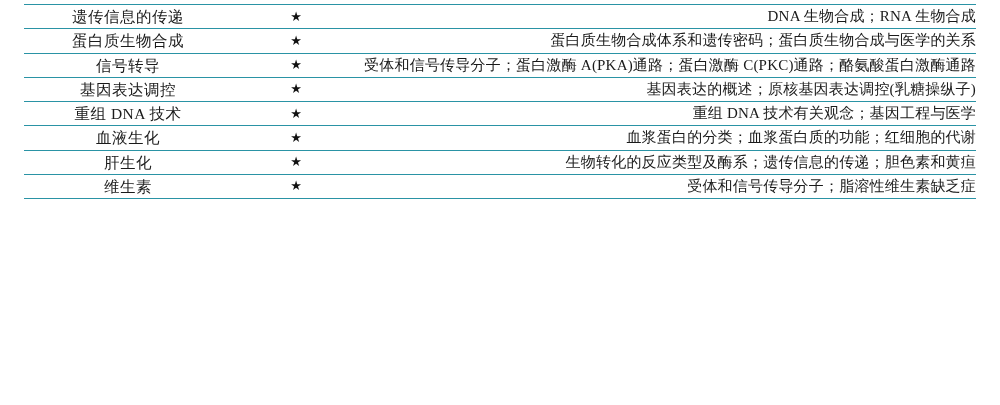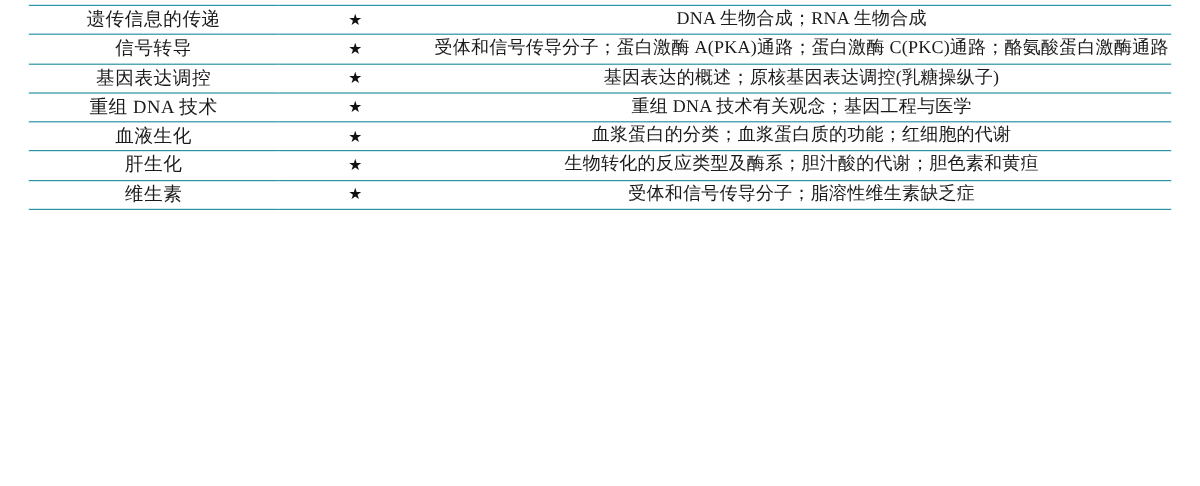--- a/index.html
+++ b/index.html
@@ -51,21 +51,21 @@
     padding: 9px 6px;
     letter-spacing: 0.5px;
   }
   .cell-star {
     text-align: center;
     font-size: 13px;
     padding: 9px 4px;
     color: #111;
   }
   .cell-content {
-    text-align: center;
+    text-align: right;
     font-size: 15px;
     line-height: 1.55;
     padding: 9px 10px 9px 14px;
     letter-spacing: 0.2px;
   }
   .star-glyph {
     display: inline-block;
     font-family: "DejaVu Sans", sans-serif;
     font-size: 13px;
     line-height: 1;
@@ -81,20 +81,25 @@
       <col class="col-star">
       <col class="col-content">
     </colgroup>
     <tbody>
       <tr>
         <td class="cell-topic">遗传信息的传递</td>
         <td class="cell-star"><span class="star-glyph">★</span></td>
         <td class="cell-content">DNA 生物合成；RNA 生物合成</td>
       </tr>
       <tr>
+        <td class="cell-topic">蛋白质生物合成</td>
+        <td class="cell-star"><span class="star-glyph">★</span></td>
+        <td class="cell-content">蛋白质生物合成体系和遗传密码；蛋白质生物合成与医学的关系</td>
+      </tr>
+      <tr>
         <td class="cell-topic">信号转导</td>
         <td class="cell-star"><span class="star-glyph">★</span></td>
         <td class="cell-content">受体和信号传导分子；蛋白激酶 A(PKA)通路；蛋白激酶 C(PKC)通路；酪氨酸蛋白激酶通路</td>
       </tr>
       <tr>
         <td class="cell-topic">基因表达调控</td>
         <td class="cell-star"><span class="star-glyph">★</span></td>
         <td class="cell-content">基因表达的概述；原核基因表达调控(乳糖操纵子)</td>
       </tr>
       <tr>
@@ -103,21 +108,21 @@
         <td class="cell-content">重组 DNA 技术有关观念；基因工程与医学</td>
       </tr>
       <tr>
         <td class="cell-topic">血液生化</td>
         <td class="cell-star"><span class="star-glyph">★</span></td>
         <td class="cell-content">血浆蛋白的分类；血浆蛋白质的功能；红细胞的代谢</td>
       </tr>
       <tr>
         <td class="cell-topic">肝生化</td>
         <td class="cell-star"><span class="star-glyph">★</span></td>
-        <td class="cell-content">生物转化的反应类型及酶系；胆汁酸的代谢；胆色素和黄疸</td>
+        <td class="cell-content">生物转化的反应类型及酶系；遗传信息的传递；胆色素和黄疸</td>
       </tr>
       <tr>
         <td class="cell-topic">维生素</td>
         <td class="cell-star"><span class="star-glyph">★</span></td>
         <td class="cell-content">受体和信号传导分子；脂溶性维生素缺乏症</td>
       </tr>
     </tbody>
   </table>
 </div>
 

